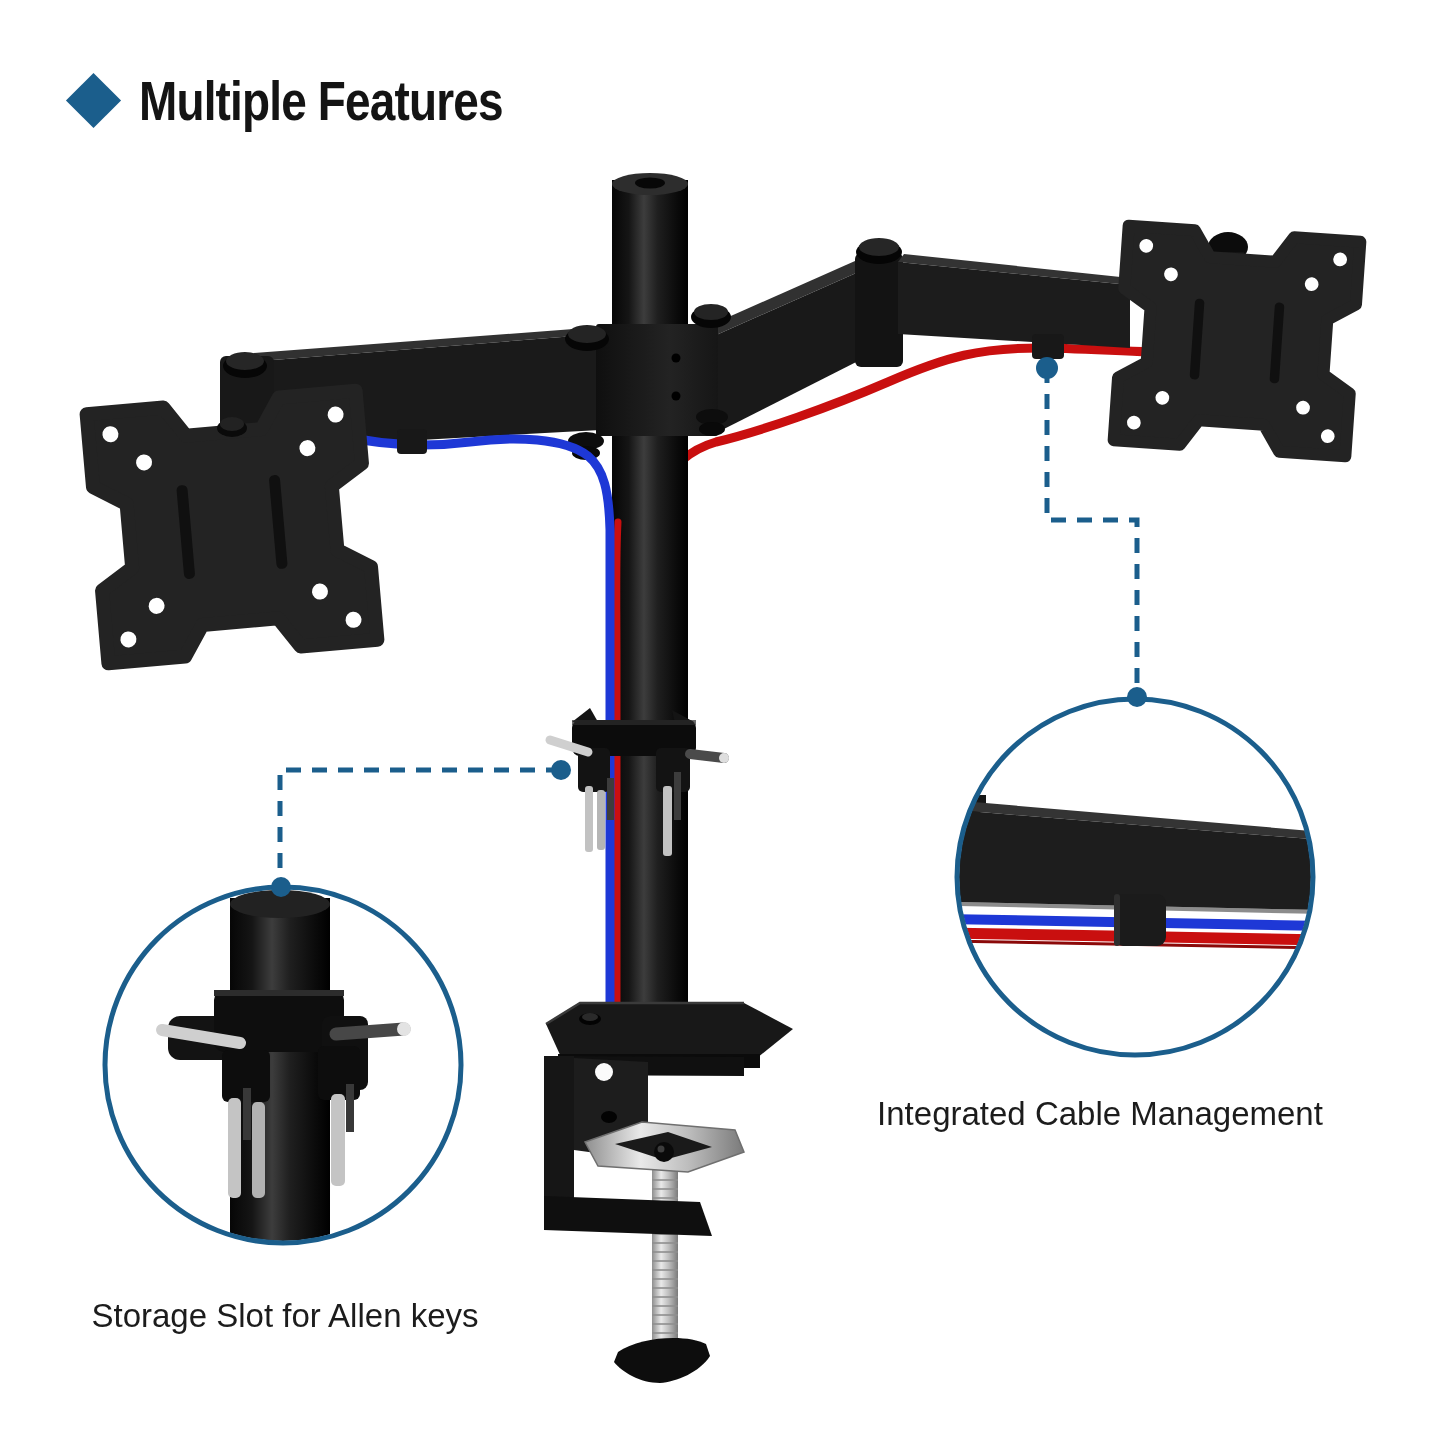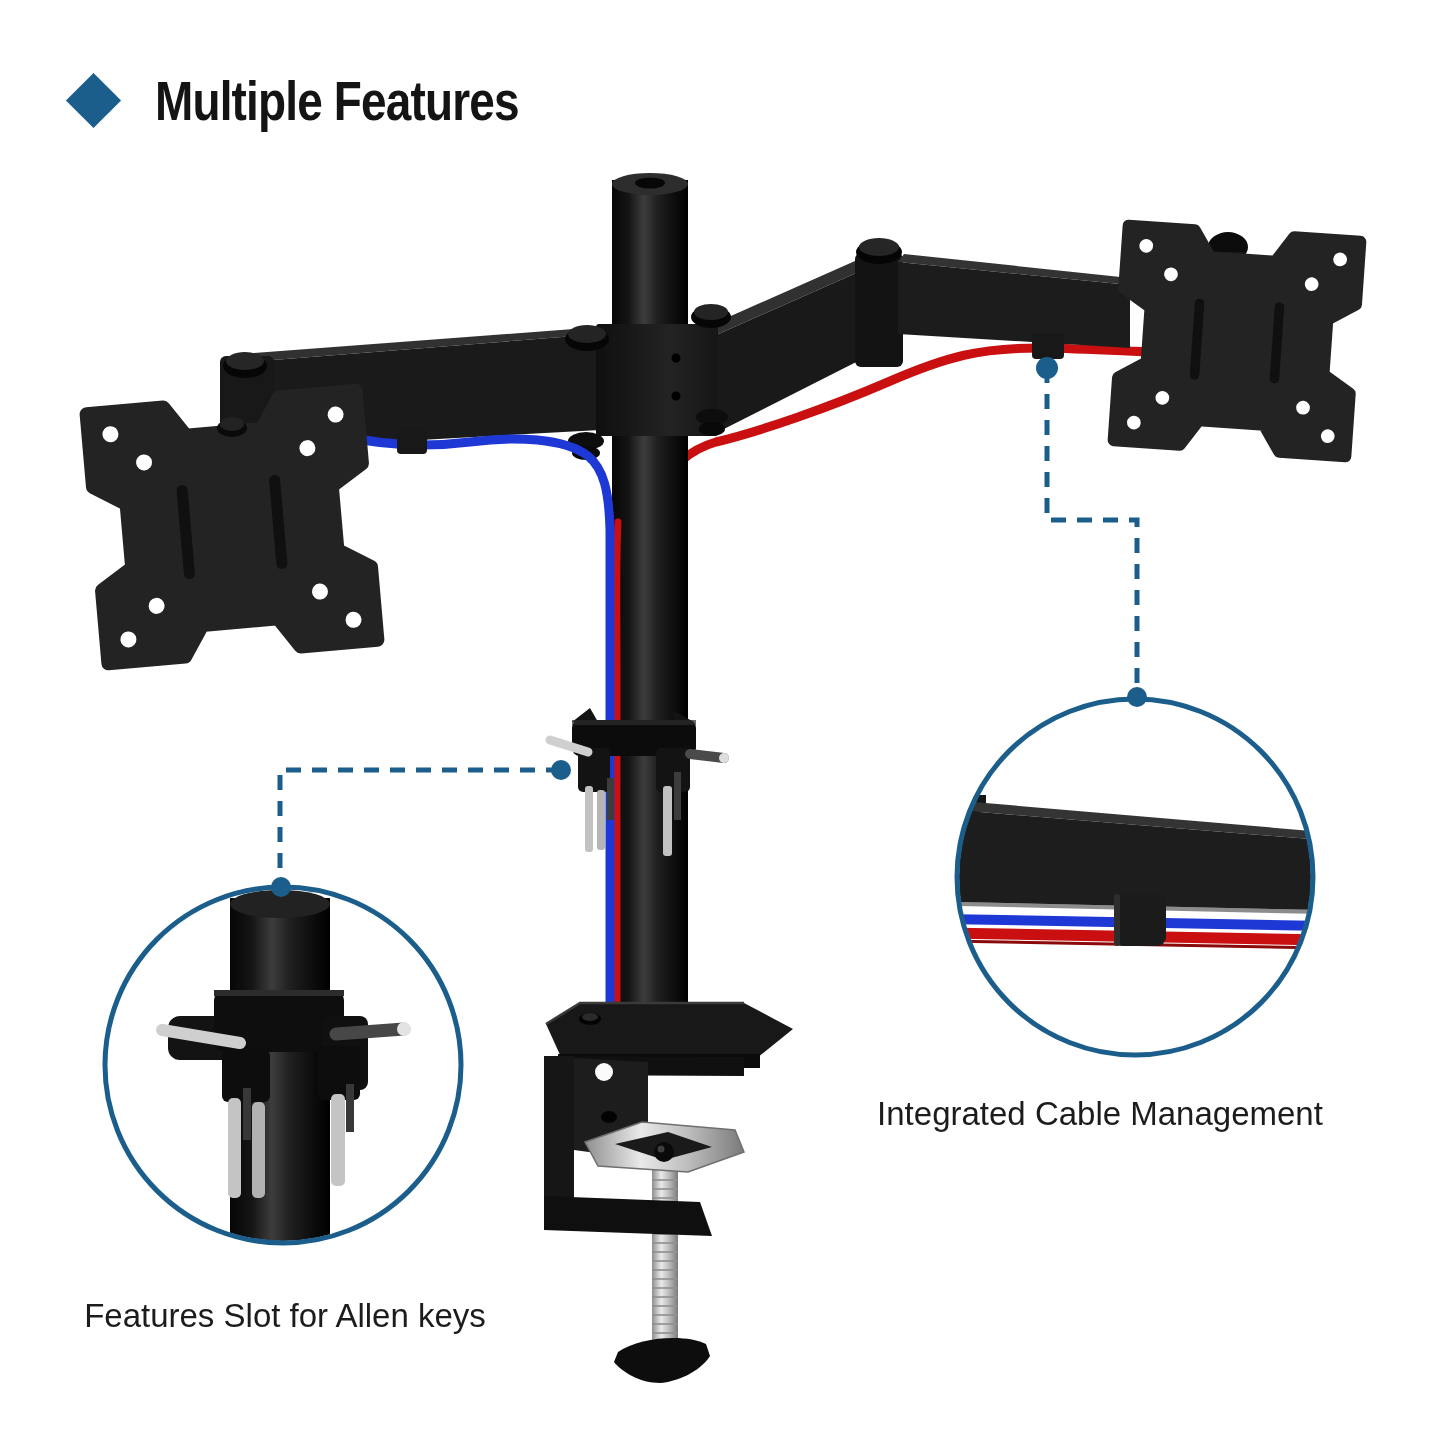--- a/index.html
+++ b/index.html
@@ -8,21 +8,21 @@
   }
   html,body{margin:0;padding:0;}
   body{
     width:1445px;height:1445px;background:var(--background);
     font-family:"Liberation Sans","DejaVu Sans",sans-serif;
     position:relative;overflow:hidden;
   }
   .canvas{position:absolute;inset:0;width:1445px;height:1445px;}
   svg{position:absolute;left:0;top:0;}
   .title-row{
-    position:absolute;left:74px;top:68px;display:flex;align-items:center;gap:42px;
+    position:absolute;left:74px;top:68px;display:flex;align-items:center;gap:26px;
   }
   .diamond{
     width:39px;height:39px;background:var(--accent);
     transform:rotate(45deg);flex:0 0 auto;
   }
   .page-title{
     margin:0;font-size:56px;font-weight:bold;color:var(--text);
     letter-spacing:-1px;transform:scaleX(0.82);transform-origin:left center;
     white-space:nowrap;
   }
@@ -229,15 +229,15 @@
     <circle class="dot" cx="1047" cy="368" r="11"></circle>
     <circle class="dot" cx="1137" cy="697" r="10"></circle>
   </g>
 </svg>
 
   <div class="title-row">
     <span class="diamond"></span>
     <h1 class="page-title">Multiple Features</h1>
   </div>
 
-  <div class="callout-label label-allen">Features Slot for Allen keys</div>
+  <div class="callout-label label-allen">Storage Slot for Allen keys</div>
   <div class="callout-label label-cable">Integrated Cable Management</div>
 </div>
 
 </body></html>

